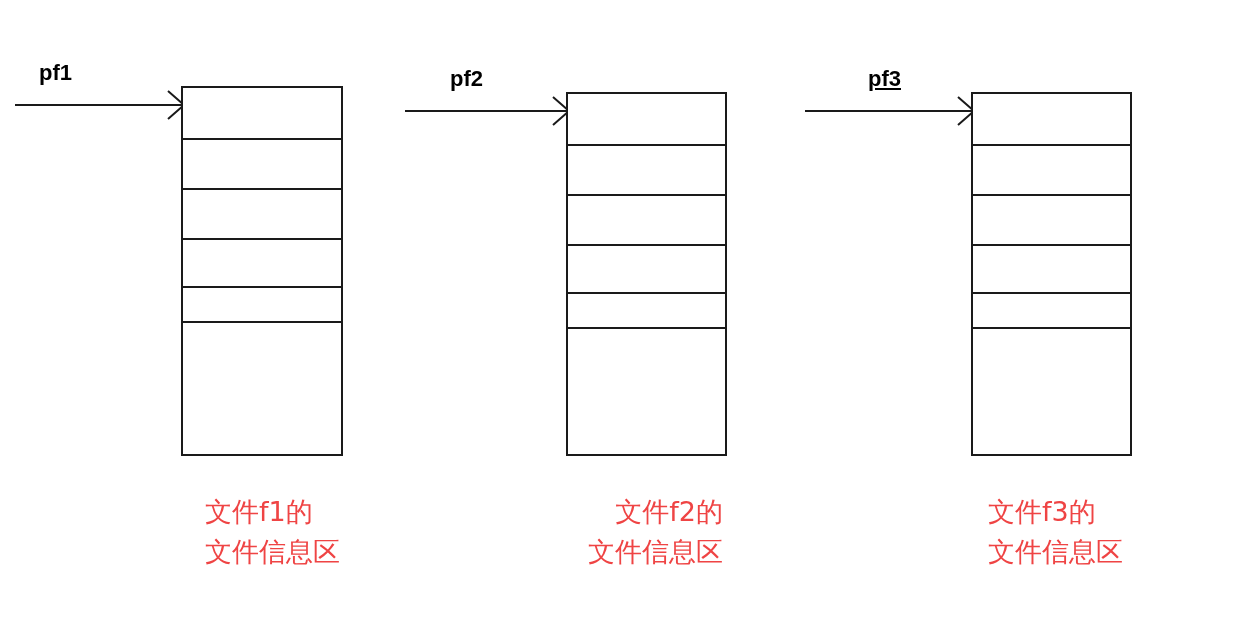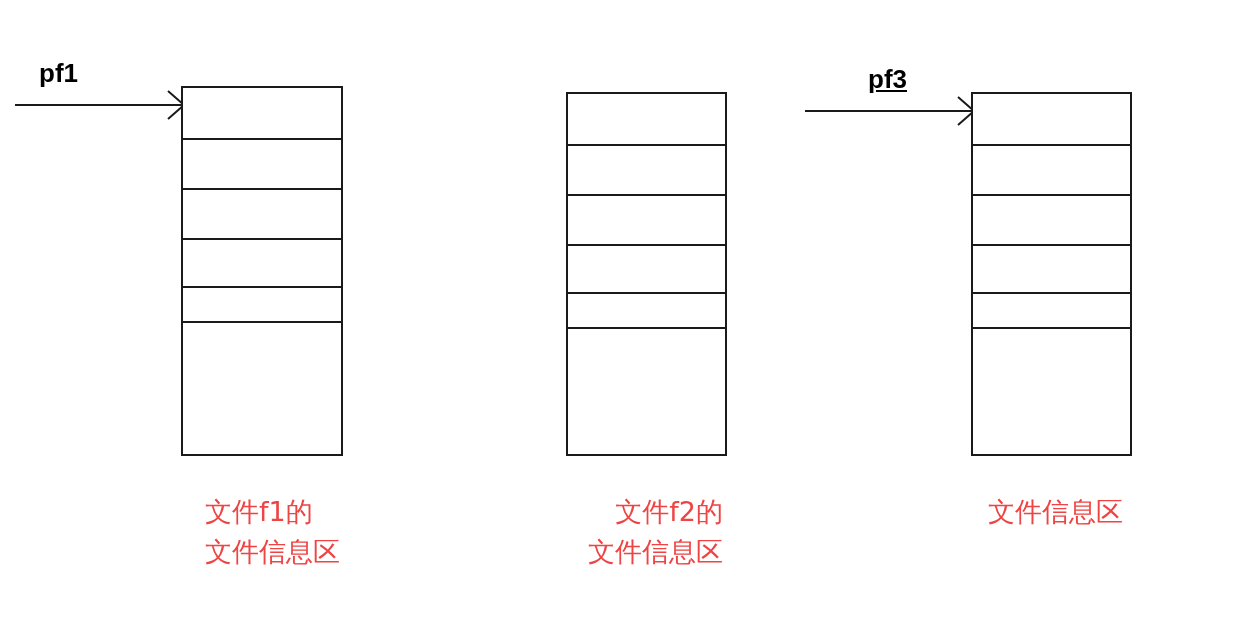--- a/index.html
+++ b/index.html
@@ -21,21 +21,21 @@
 
   
   .pointer-group {
     position: absolute;
     height: 70px;
   }
   .pointer-label {
     position: absolute;
     left: 24px;
     top: 0;
-    font-size: 26px;
+    font-size: 22px;
     font-weight: bold;
     color: #000000;
     letter-spacing: 0px;
     line-height: 34px;
     white-space: nowrap;
   }
   .pointer-arrow {
     position: absolute;
     left: 0;
     top: 32px;
@@ -90,20 +90,27 @@
     <div class="file-cell" style="height:48px;"></div>
     <div class="file-cell" style="height:35px;"></div>
     <div class="file-cell last" style="height:127px;"></div>
   </div>
 
   <div class="caption" style="left:205px; top:492px;">
     <span class="cap-line">文件f1的</span>
     <span class="cap-line">文件信息区</span>
   </div>
 
+  <div class="pointer-group" style="left:405px; top:62px; width:170px;">
+    <span class="pointer-label" style="left:45px;">pf2</span>
+    <svg class="pointer-arrow" width="170" height="34" viewBox="0 0 170 34">
+      <line x1="0" y1="17" x2="161" y2="17" stroke="#1a1a1a" stroke-width="2.2"></line>
+      <polyline points="148,3 164,17 148,31" fill="none" stroke="#1a1a1a" stroke-width="2" stroke-linecap="butt" stroke-linejoin="miter"></polyline>
+    </svg>
+  </div>
 
   <div class="file-column" style="left:566px; top:92px; width:161px; height:364px;">
     <div class="file-cell" style="height:52px;"></div>
     <div class="file-cell" style="height:50px;"></div>
     <div class="file-cell" style="height:50px;"></div>
     <div class="file-cell" style="height:48px;"></div>
     <div class="file-cell" style="height:35px;"></div>
     <div class="file-cell last" style="height:121px;"></div>
   </div>
 
@@ -123,16 +130,17 @@
   <div class="file-column" style="left:971px; top:92px; width:161px; height:364px;">
     <div class="file-cell" style="height:52px;"></div>
     <div class="file-cell" style="height:50px;"></div>
     <div class="file-cell" style="height:50px;"></div>
     <div class="file-cell" style="height:48px;"></div>
     <div class="file-cell" style="height:35px;"></div>
     <div class="file-cell last" style="height:121px;"></div>
   </div>
 
   <div class="caption" style="left:988px; top:492px;">
+    <span class="cap-line">文件f3的</span>
     <span class="cap-line">文件信息区</span>
   </div>
 
 </div>
 
 </body></html>

